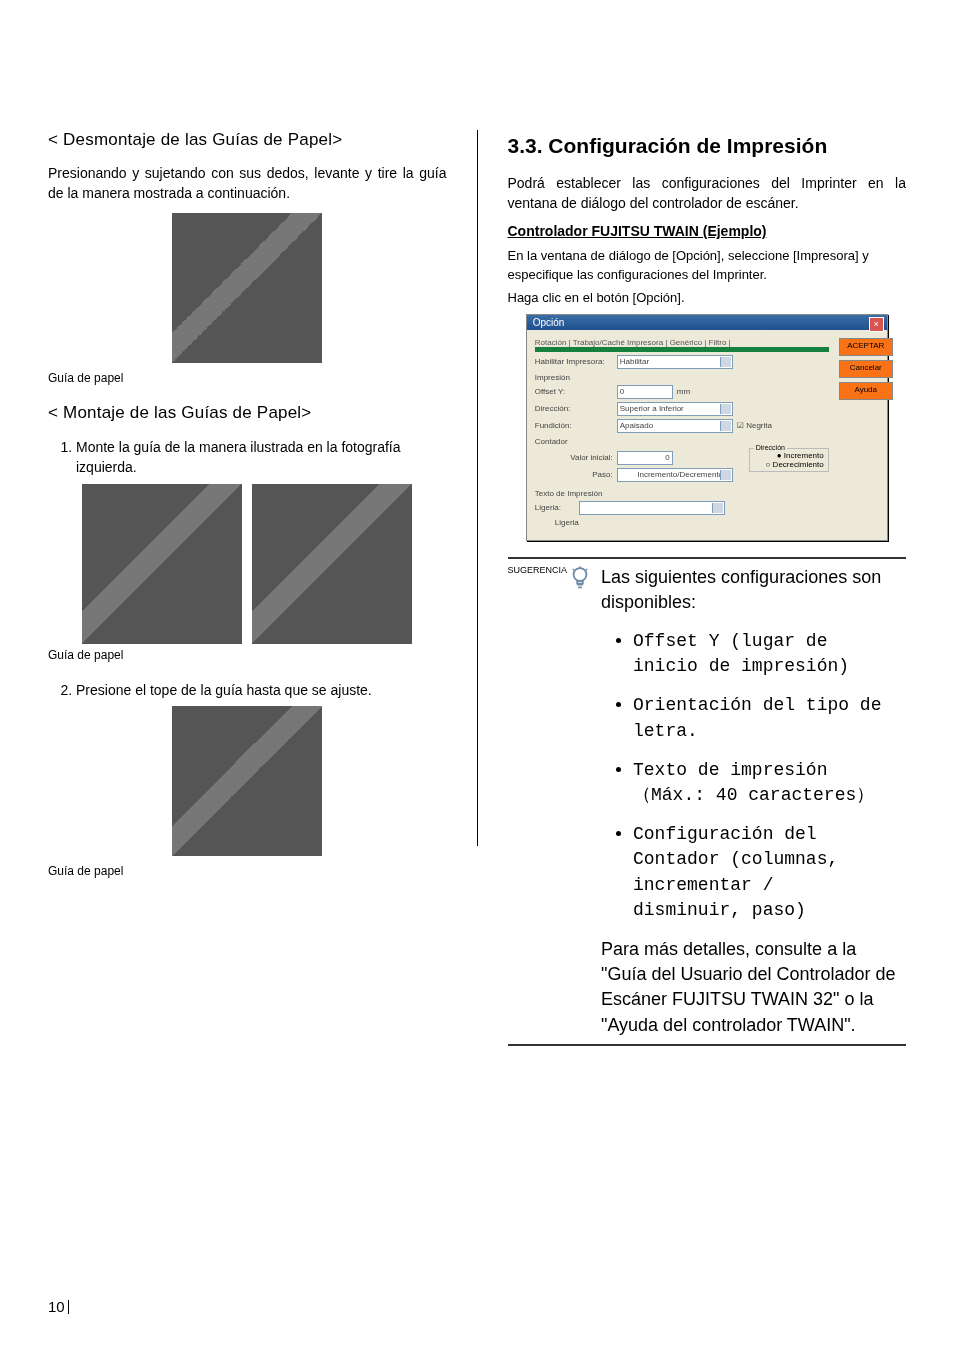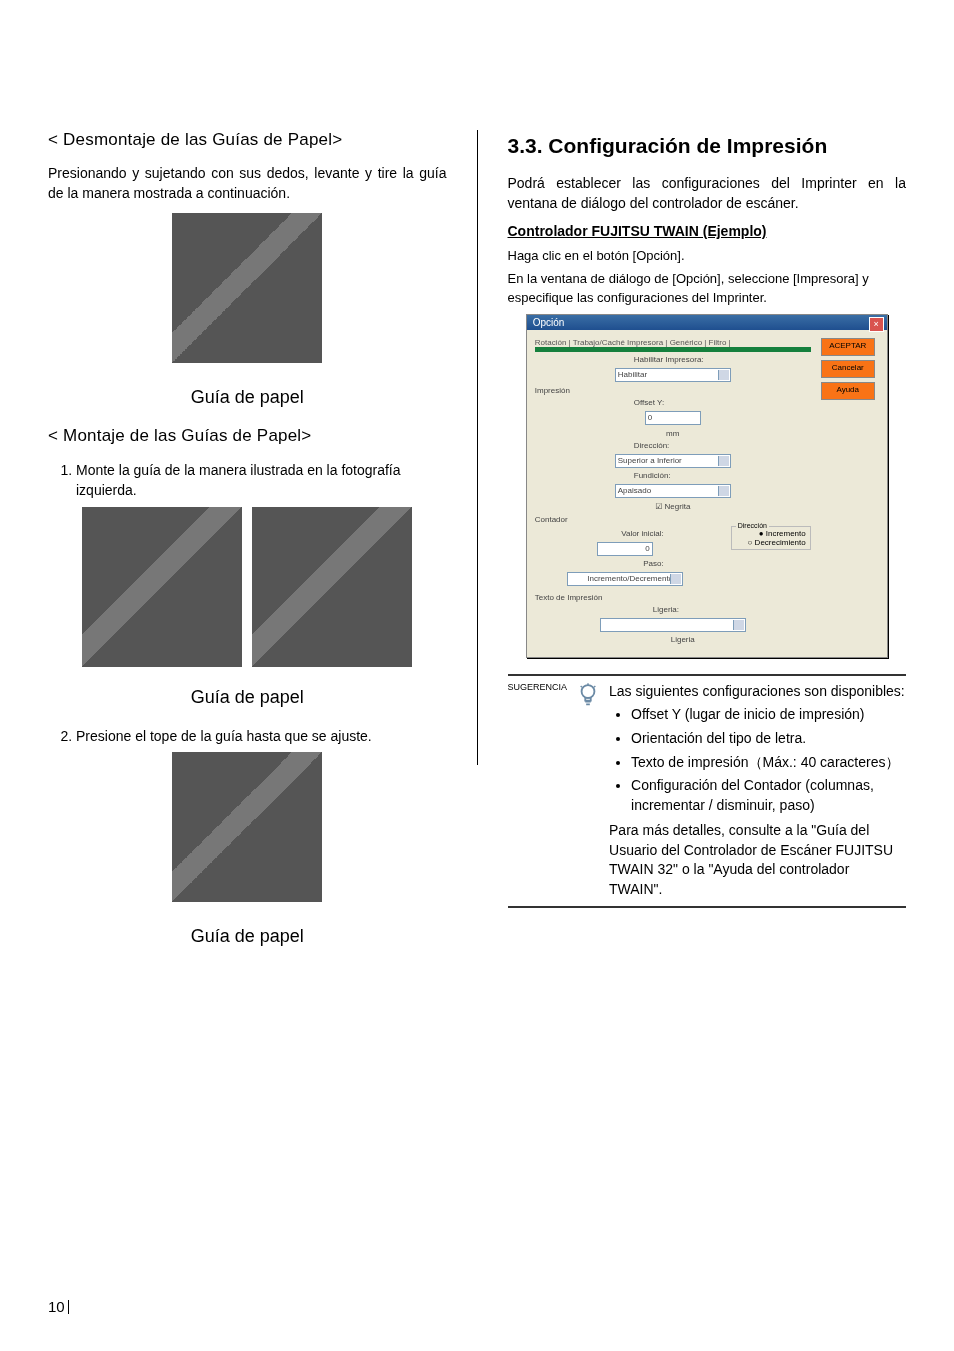--- a/index.html
+++ b/index.html
@@ -52,23 +52,23 @@
     position: relative;
   }
   .img-placeholder.small { width: 150px; height: 150px; }
   .img-pair {
     display: flex;
     justify-content: center;
     gap: 10px;
   }
   .img-pair .img-placeholder { width: 160px; height: 160px; }
   .caption {
-    font-size: 18px;
-    text-align: center;
-    margin: 20px 0 18px 0;
+    font-size: 12px;
+    text-align: left;
+    margin: 4px 0 18px 0;
   }
   ol.steps {
     margin: 10px 0 6px 0;
     padding-left: 28px;
     font-size: 14px;
     line-height: 1.45;
   }
   ol.steps li { margin-bottom: 4px; }
   .section-title {
     font-size: 21px;
@@ -141,21 +141,20 @@
     padding: 2px 0 0 0;
     color: #555;
   }
   .dlg-row {
     display: flex;
     align-items: center;
     gap: 4px;
     margin: 3px 0;
     font-size: 8px;
     color: #444;
-    flex-direction: column;
   }
   .dlg-label { width: 78px; }
   .dlg-input {
     border: 1px solid #7e9db9;
     background: #fff;
     height: 12px;
     padding: 0 2px;
     font-size: 8px;
     line-height: 12px;
   }
@@ -189,35 +188,35 @@
     border-top: 2px solid #333;
     border-bottom: 2px solid #333;
     padding: 6px 0;
     display: flex;
     gap: 10px;
   }
   .tip-label {
     font-size: 9px;
     display: flex;
     align-items: flex-start;
-    gap: 10px;
+    gap: 2px;
     flex-shrink: 0;
   }
   .bulb {
     width: 22px;
   }
   .tip-content {
-    font-size: 14px;
+    font-size: 18px;
     line-height: 1.4;
   }
   .tip-content ul {
     margin: 2px 0 6px 0;
     padding-left: 18px;
   }
-  .tip-content ul li { margin: 4px; }
+  .tip-content ul li { margin: 14px; font-family: Liberation Mono, monospace; }
   .page-num {
     position: absolute;
     left: 48px;
     bottom: 36px;
     font-size: 15px;
   }
   .page-num .bar { display: inline-block; height: 14px; width: 1px; background: #000; vertical-align: -2px; margin-left: 3px; }
   .radio-dot::before { content: "○ "; }
   .radio-dot.sel::before { content: "● "; }
   .chk::before { content:"☑ "; }
@@ -253,22 +252,22 @@
     </div>
     <p class="caption">Guía de papel</p>
   </div>
 
   <div class="divider"></div>
 
   <div class="col">
     <h2 class="section-title">3.3. Configuración de Impresión</h2>
     <p class="para">Podrá establecer las configuraciones del Imprinter en la ventana de diálogo del controlador de escáner.</p>
     <p class="underlined-sub">Controlador FUJITSU TWAIN (Ejemplo)</p>
+    <p class="small-para">En la ventana de diálogo de [Opción], seleccione [Impresora] y especifique las configuraciones del Imprinter.</p>
     <p class="small-para">Haga clic en el botón [Opción].</p>
-    <p class="small-para">En la ventana de diálogo de [Opción], seleccione [Impresora] y especifique las configuraciones del Imprinter.</p>
 
     <div class="dlg-wrap">
       <div class="dialog">
         <div class="dlg-title">
           <span>Opción</span>
           <span class="dlg-close">×</span>
         </div>
         <div class="dlg-body">
           <div class="dlg-main">
             <div class="dlg-tabs">Rotación | Trabajo/Caché   Impresora | Genérico | Filtro |</div>

